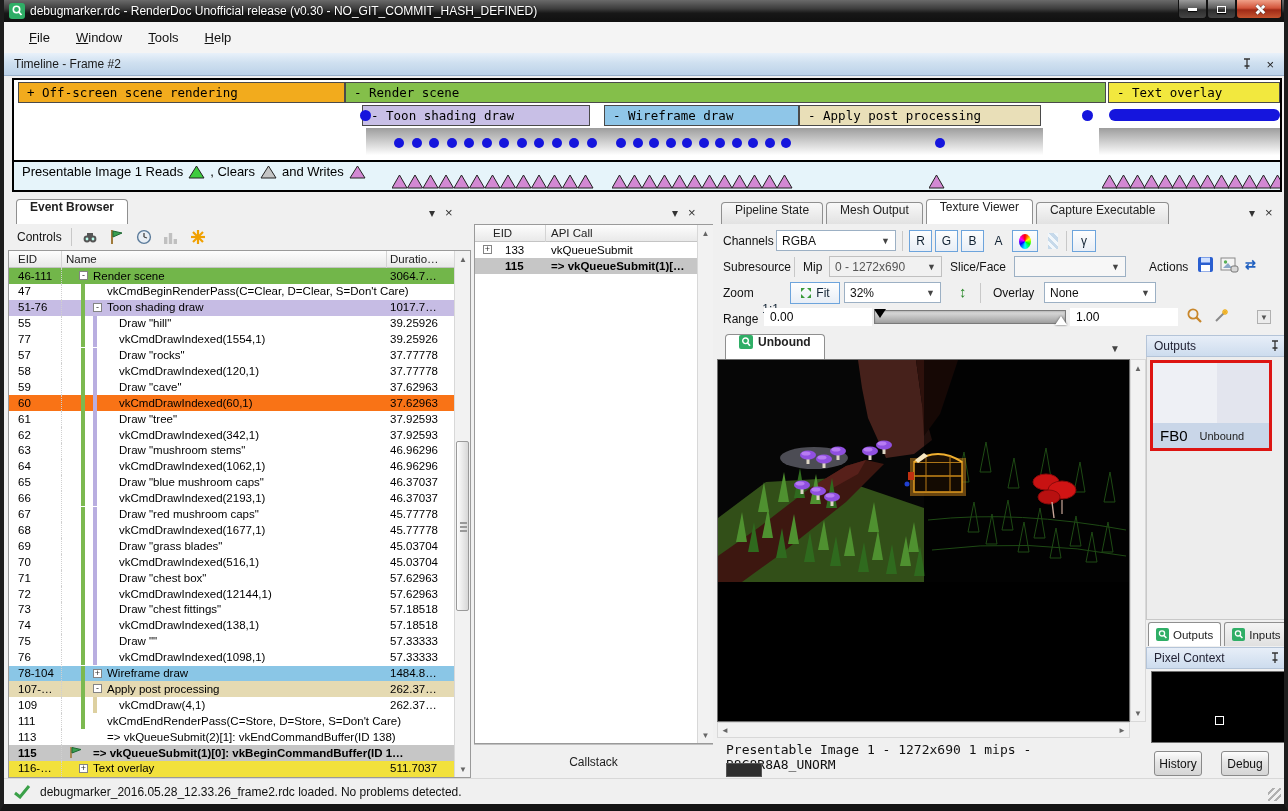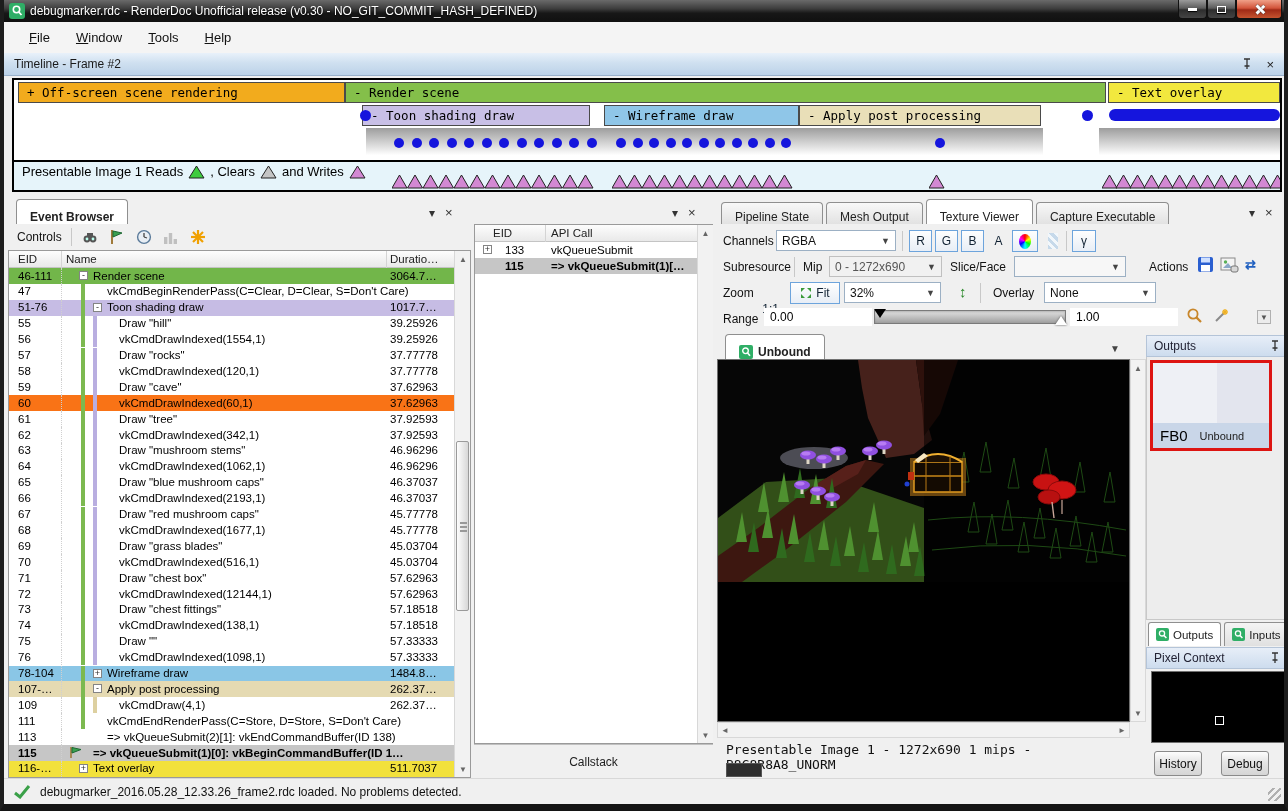--- a/index.html
+++ b/index.html
@@ -44,21 +44,21 @@
   .tlrow1{top:2px;}  .tlrow2{top:25px;}
   .tlgrad{position:absolute;top:48px;height:32px;background:linear-gradient(#9d9d9d,#ffffff 85%);}
   .tldot{position:absolute;width:10px;height:10px;border-radius:50%;}
   #tl-longbar{position:absolute;top:29px;height:12px;border-radius:6px;}
   #tl-legend{position:absolute;left:8px;top:2px;display:flex;align-items:center;gap:5px;
     font-size:13px;font-family:"DejaVu Sans Mono","Liberation Mono",monospace;color:#000;white-space:nowrap;}
   #tl-tris{position:absolute;left:0;top:0;width:100%;height:100%;}
 
   
   .tabbar{position:absolute;height:26px;display:flex;align-items:flex-end;gap:3px;padding-left:8px;}
-  .tab{height:22px;display:flex;align-items:flex-end;gap:5px;padding:0 13px;font-size:12px;color:#222;
+  .tab{height:22px;display:flex;align-items:flex-start;gap:5px;padding:0 13px;font-size:12px;color:#222;
     background:linear-gradient(#f8f8f8,#e2e2e2);border:1px solid #8f8f8f;border-bottom:none;border-radius:4px 4px 0 0;}
   .tab.active{background:#fff;height:25px;z-index:2;}
   .tab.boldtab{font-weight:bold;}
   .dockbtns{position:absolute;display:flex;gap:10px;align-items:center;font-size:12px;color:#333;}
   .dockbtns span{cursor:default;}
 
   
   #eb-toolbar{left:4px;top:224px;width:463px;height:26px;display:flex;align-items:center;gap:9px;padding-left:9px;font-size:12px;color:#111;}
   .tsep{width:1px;height:18px;background:#c8c8c8;}
   .ticon{width:18px;height:18px;display:flex;align-items:center;justify-content:center;}
@@ -376,21 +376,21 @@
         </div>
         <div class="ebrow" style="top: 64.7px; background: rgb(255, 255, 255);">
           <span class="eid">55</span>
           <span class="colsep"></span>
           <span class="guide g-green"></span>
           <span class="guide g-purple"></span>
           <span class="nm" style="left:110px">Draw "hill"</span>
           <span class="dur">39.25926</span>
         </div>
         <div class="ebrow" style="top: 80.6px; background: rgb(255, 255, 255);">
-          <span class="eid">56</span>
+          <span class="eid">77</span>
           <span class="colsep"></span>
           <span class="guide g-green"></span>
           <span class="guide g-purple"></span>
           <span class="nm" style="left:110px">vkCmdDrawIndexed(1554,1)</span>
           <span class="dur">39.25926</span>
         </div>
         <div class="ebrow" style="top: 96.5px; background: rgb(255, 255, 255);">
           <span class="eid">57</span>
           <span class="colsep"></span>
           <span class="guide g-green"></span>

